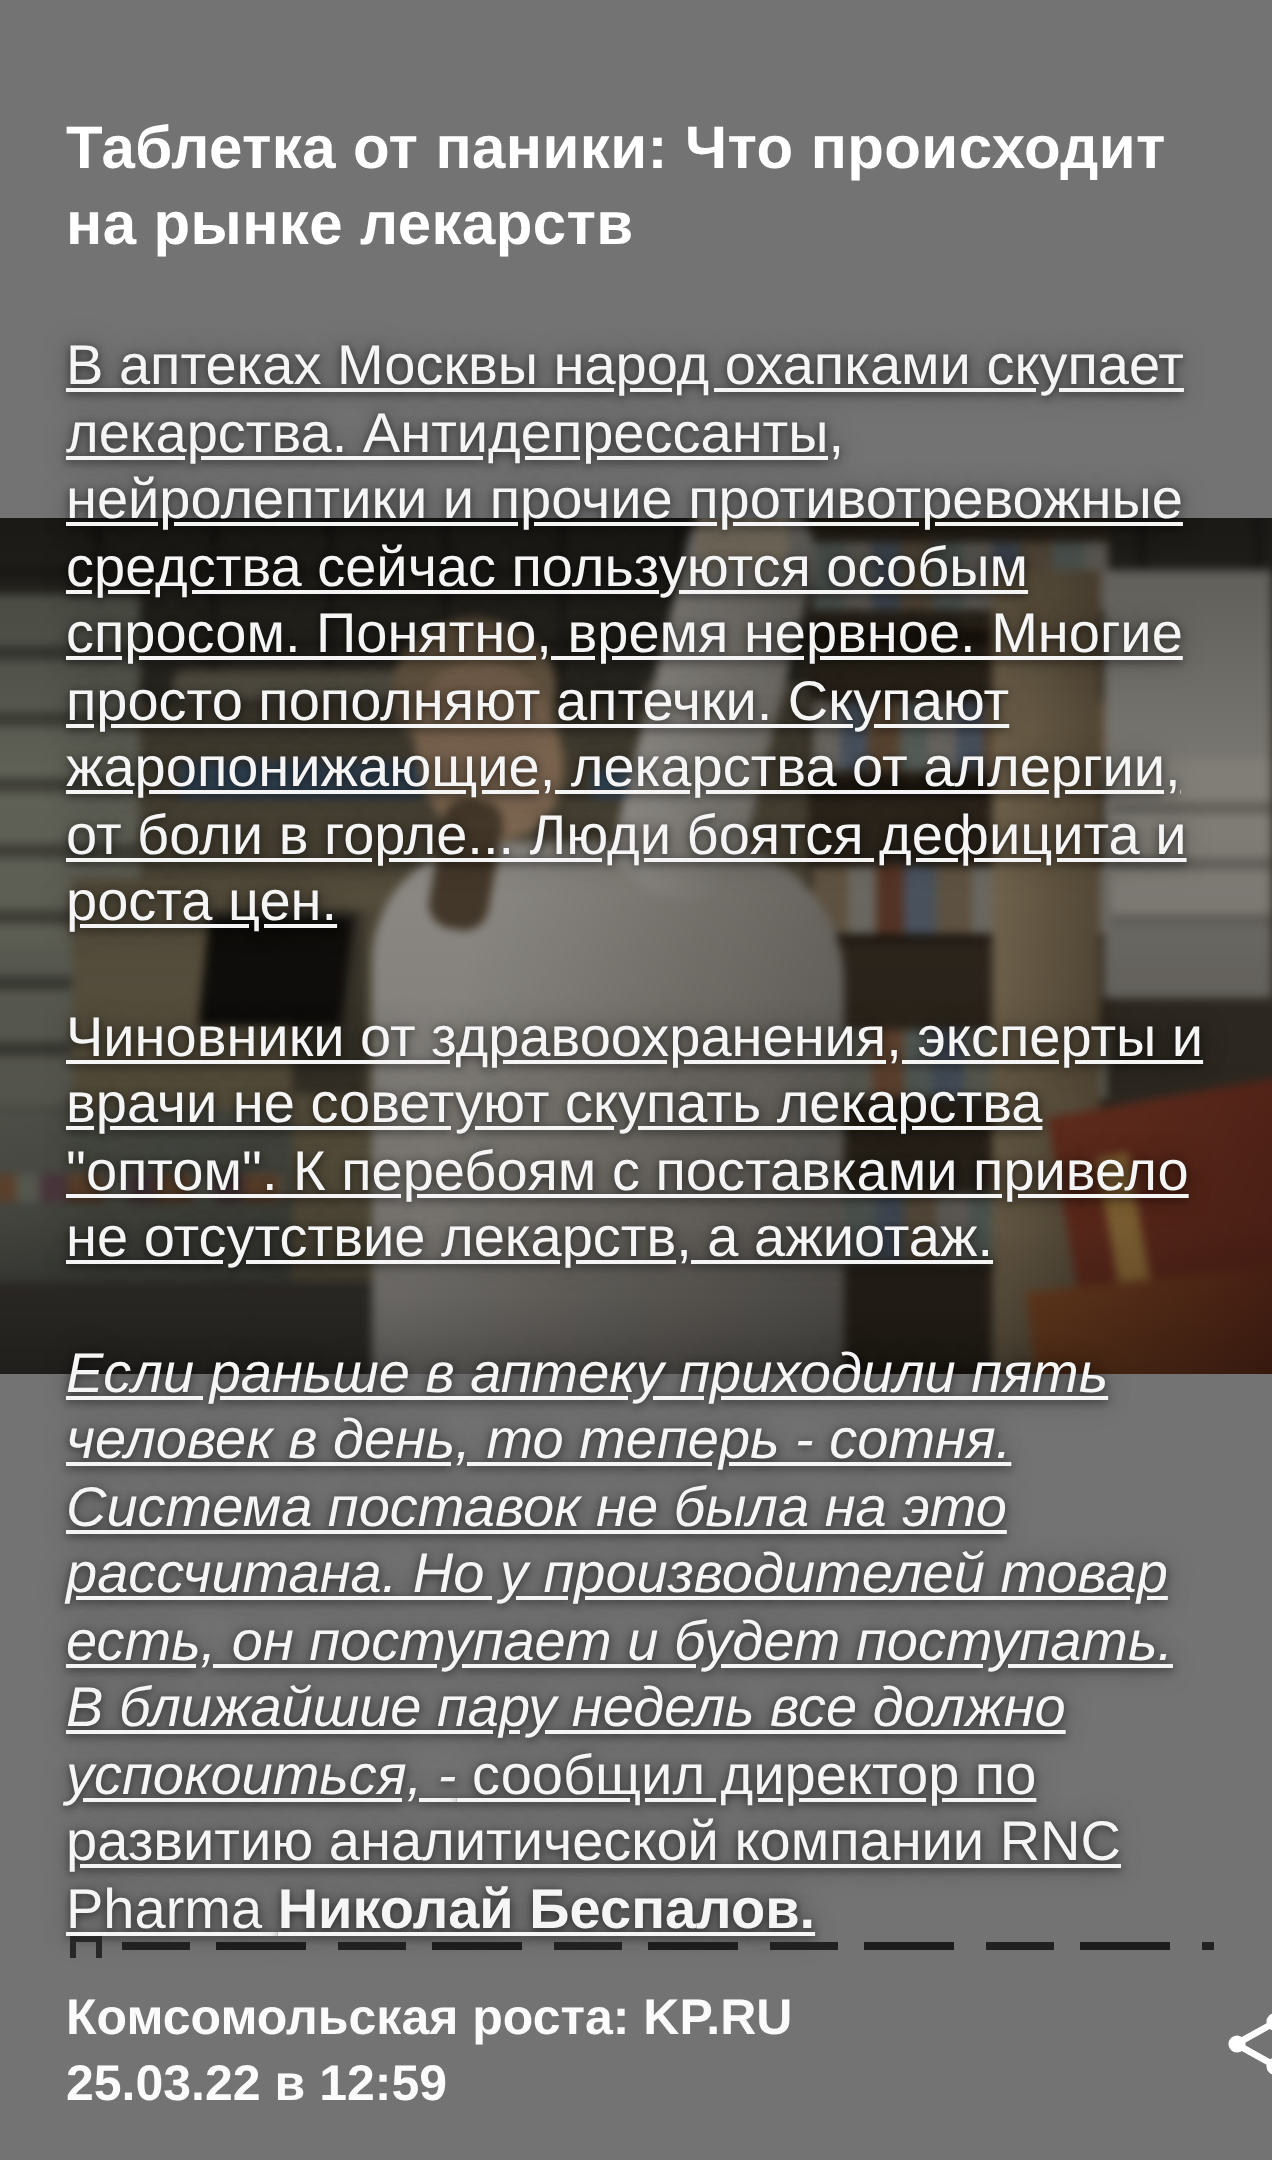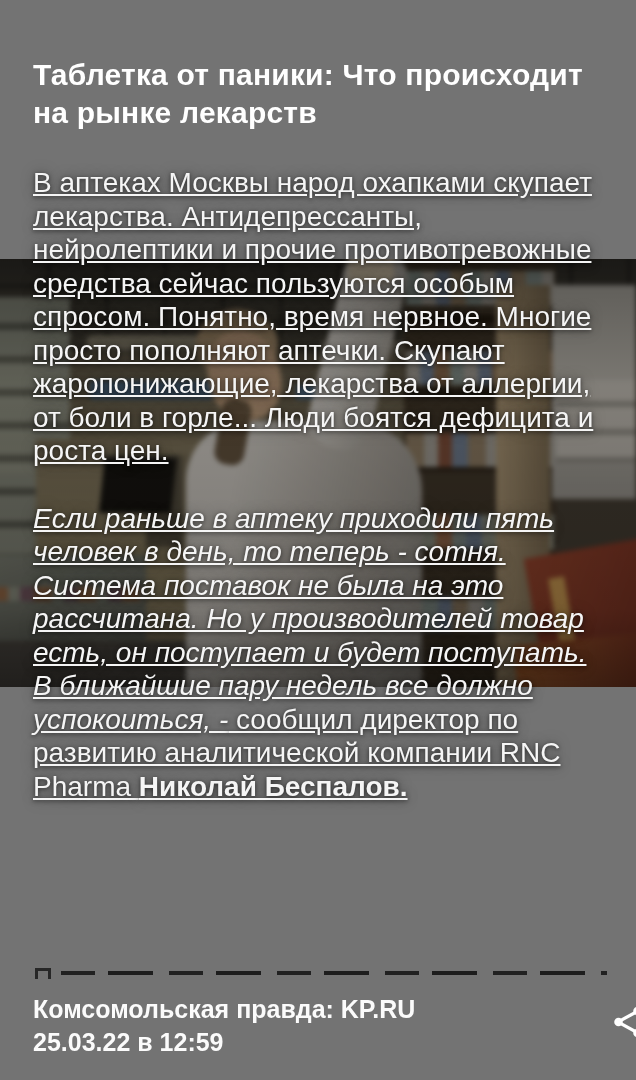--- a/index.html
+++ b/index.html
@@ -130,29 +130,30 @@
       <div class="ph-hair"></div>
       <div class="ph-head"></div>
       <div class="ph-ponytail"></div>
     </div>
     <div class="ph-shade"></div>
   </div>
 
   <div class="content">
     <h1 class="title">Таблетка от паники: Что происходит на рынке лекарств</h1>
     <p class="para">В аптеках Москвы народ охапками скупает лекарства.  Антидепрессанты, нейролептики и прочие противотревожные средства сейчас пользуются особым спросом. Понятно, время нервное. Многие просто пополняют аптечки. Скупают жаропонижающие, лекарства от аллергии, от боли в горле... Люди боятся дефицита и роста цен.</p>
+    <p class="para">Чиновники от здравоохранения, эксперты и врачи не советуют скупать лекарства "оптом". К перебоям с поставками привело не отсутствие лекарств, а ажиотаж.</p>
     <p class="para quote"><span>Если раньше в аптеку приходили пять человек в день, то теперь - сотня. Система поставок не была на это рассчитана. Но у производителей товар есть, он поступает и будет поступать. В ближайшие пару недель все должно успокоиться, -</span><span class="attribution"> сообщил директор по развитию аналитической компании RNC Pharma </span><span class="speaker">Николай Беспалов.</span></p>
   </div>
 
   <div class="remnant">
     <div class="bracket"></div>
     <div class="dashes"></div>
   </div>
 
-  <div class="footer-source">Комсомольская правда: KP.RU</div>
+  <div class="footer-source">Комсомольская роста: KP.RU</div>
   <div class="footer-date">25.03.22 в 12:59</div>
   <button class="share-btn" aria-label="share">
     <svg width="38" height="38" viewBox="0 0 24 24">
       <g fill="#ffffff" stroke="#ffffff">
         <line x1="6.4" y1="11.6" x2="17.6" y2="5.4" stroke-width="2.1"></line>
         <line x1="6.4" y1="12.4" x2="17.6" y2="18.6" stroke-width="2.1"></line>
         <circle cx="18" cy="5" r="2.7" stroke="none"></circle>
         <circle cx="6" cy="12" r="2.7" stroke="none"></circle>
         <circle cx="18" cy="19" r="2.7" stroke="none"></circle>
       </g>

